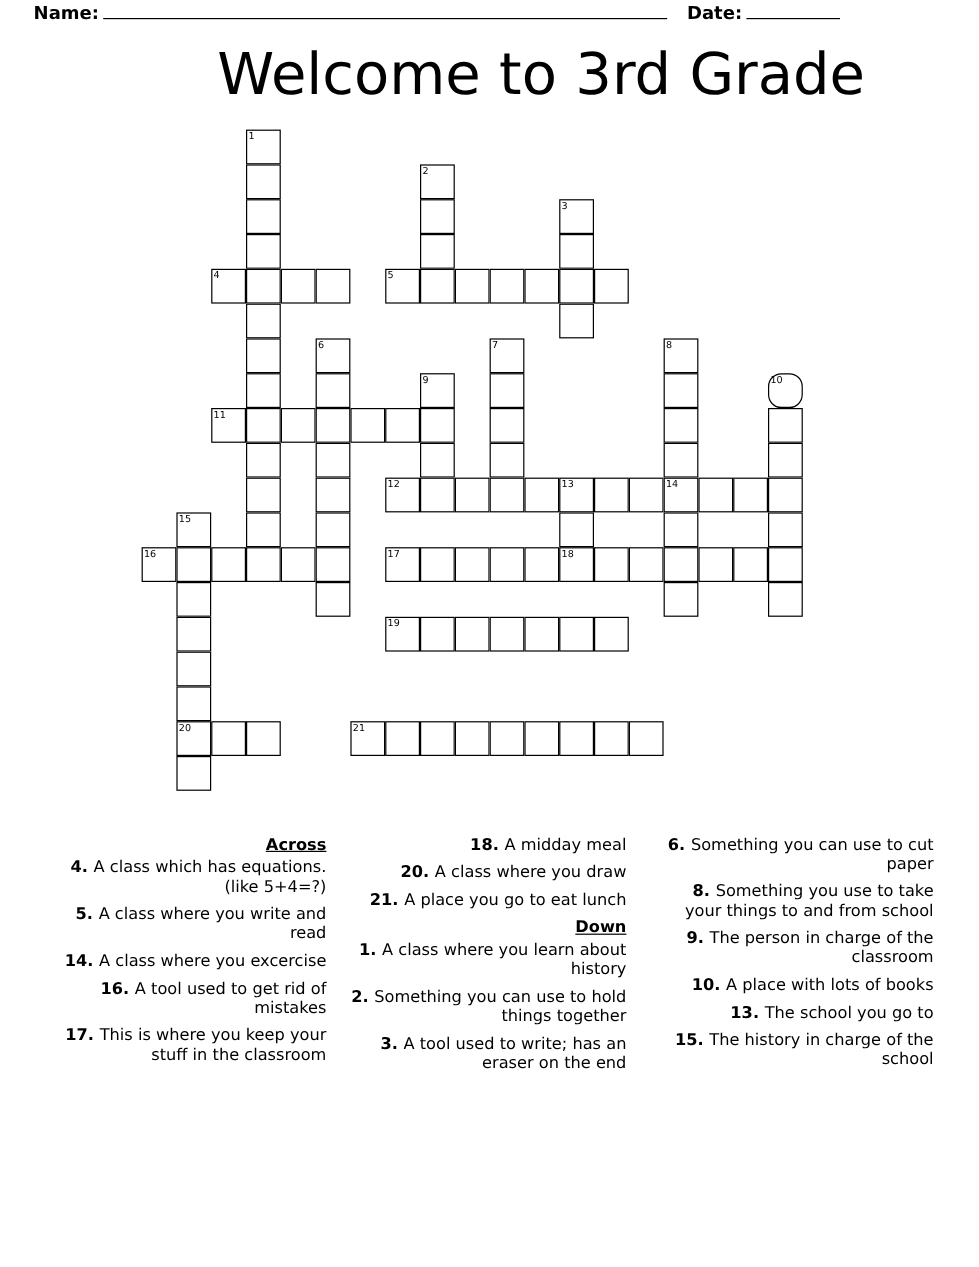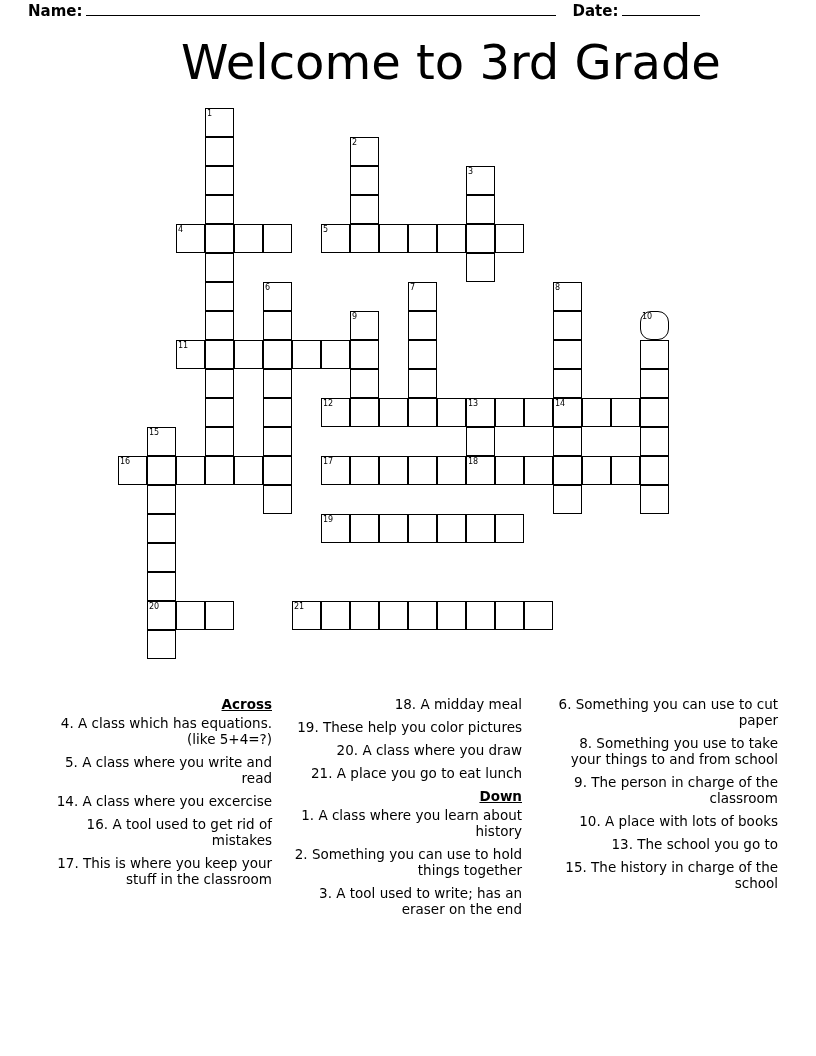--- a/index.html
+++ b/index.html
@@ -107,21 +107,21 @@
   .heading {
     font-weight: bold;
     text-decoration: underline;
     margin-bottom: 3px;
     font-size: 13.5px;
   }
   .clue {
     margin-bottom: 7px;
     font-weight: normal;
   }
-  .clue b { font-weight: normal; }
+  .clue b { font-weight: bold; }
 </style>
 </head>
 <body>
 
 <div class="page">
 
   <div class="namedate">
     <span class="nm-label">Name:</span>
     <span class="nm-line"></span>
     <span class="dt-label">Date:</span>
@@ -295,21 +295,20 @@
           <div class="clue"><b>4. </b><span>A class which has equations. (like 5+4=?)</span></div>
           <div class="clue"><b>5. </b><span>A class where you write and read</span></div>
           <div class="clue"><b>14. </b><span>A class where you excercise</span></div>
           <div class="clue"><b>16. </b><span>A tool used to get rid of mistakes</span></div>
           <div class="clue"><b>17. </b><span>This is where you keep your stuff in the classroom</span></div>
         </div>
     </div>
     <div class="col col2">
       <div id="col2-top">
           <div class="clue"><b>18. </b><span>A midday meal</span></div>
-          <div class="clue"><b>19. </b><span>These help you color pictures</span></div>
           <div class="clue"><b>20. </b><span>A class where you draw</span></div>
           <div class="clue"><b>21. </b><span>A place you go to eat lunch</span></div>
         </div>
       <div class="heading">Down</div>
       <div id="col2-list">
           <div class="clue"><b>1. </b><span>A class where you learn about history</span></div>
           <div class="clue"><b>2. </b><span>Something you can use to hold things together</span></div>
           <div class="clue"><b>3. </b><span>A tool used to write; has an eraser on the end</span></div>
         </div>
     </div>

